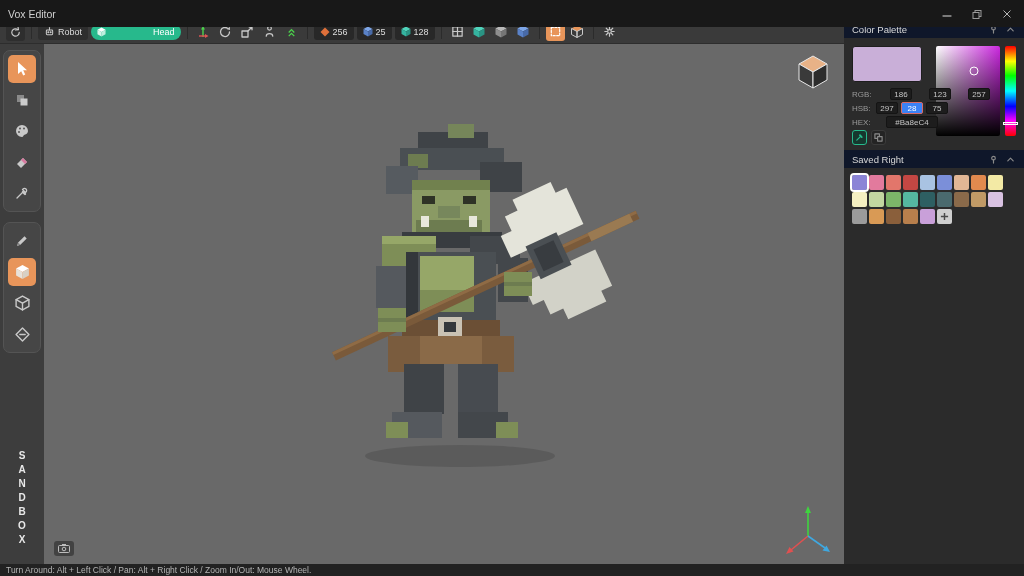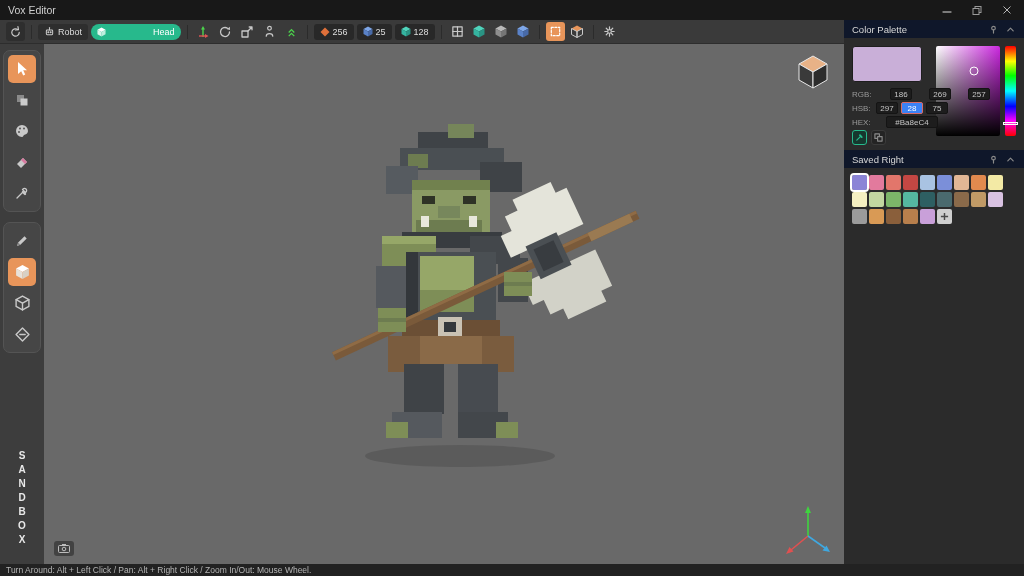--- a/index.html
+++ b/index.html
@@ -1,20 +1,20 @@
 <!DOCTYPE html>
 <html><head>
 <meta charset="utf-8">
 <style>
   *{box-sizing:border-box;margin:0;padding:0;}
   html,body{width:1024px;height:576px;}
   body{font-family:"Liberation Sans",sans-serif;background:#3d3d3d;position:relative;overflow:hidden;}
 
   
-  .titlebar{position:absolute;top:0;left:0;right:0;height:20px;background:#181818;display:flex;align-items:center;padding:0 8px;z-index:6;}
+  .titlebar{position:absolute;top:0;left:0;right:0;height:27px;background:#181818;display:flex;align-items:center;padding:0 8px;z-index:6;}
   .titlebar .title{color:#cfcfcf;font-size:10.5px;}
   .win-controls{margin-left:auto;display:flex;gap:12px;align-items:center;}
   .win-btn{background:none;border:none;width:18px;height:14px;display:flex;align-items:center;justify-content:center;cursor:pointer;}
 
   
   .toolbar{position:absolute;top:20px;left:0;right:180px;height:24px;background:#3a3a3a;border-bottom:1px solid #2d2d2d;display:flex;align-items:center;gap:3px;padding:0 6px;z-index:5;}
   .tbtn{width:19px;height:19px;border-radius:3px;border:none;background:transparent;display:flex;align-items:center;justify-content:center;cursor:pointer;flex:none;}
   .tbtn.boxed{background:#2e2e2e;}
   .tbtn.selected{background:#e8955a;}
   .tsep{width:1px;height:14px;background:#2b2b2b;margin:0 3px;flex:none;}
@@ -411,21 +411,21 @@
     <div class="picker">
       <div class="picker-dot"></div>
     </div>
     <div class="hue-strip">
       <div class="hue-marker"></div>
     </div>
 
     <div class="val-row" style="top:50px;gap:17px;">
       <span class="val-lbl">RGB:</span>
       <span class="vbox">186</span>
-      <span class="vbox">269</span>
+      <span class="vbox">123</span>
       <span class="vbox">257</span>
     </div>
     <div class="val-row" style="top:64px;">
       <span class="val-lbl">HSB:</span>
       <span class="vbox">297</span>
       <span class="vbox hl">28</span>
       <span class="vbox">75</span>
     </div>
     <div class="val-row" style="top:78px;gap:13px;">
       <span class="val-lbl">HEX:</span>

